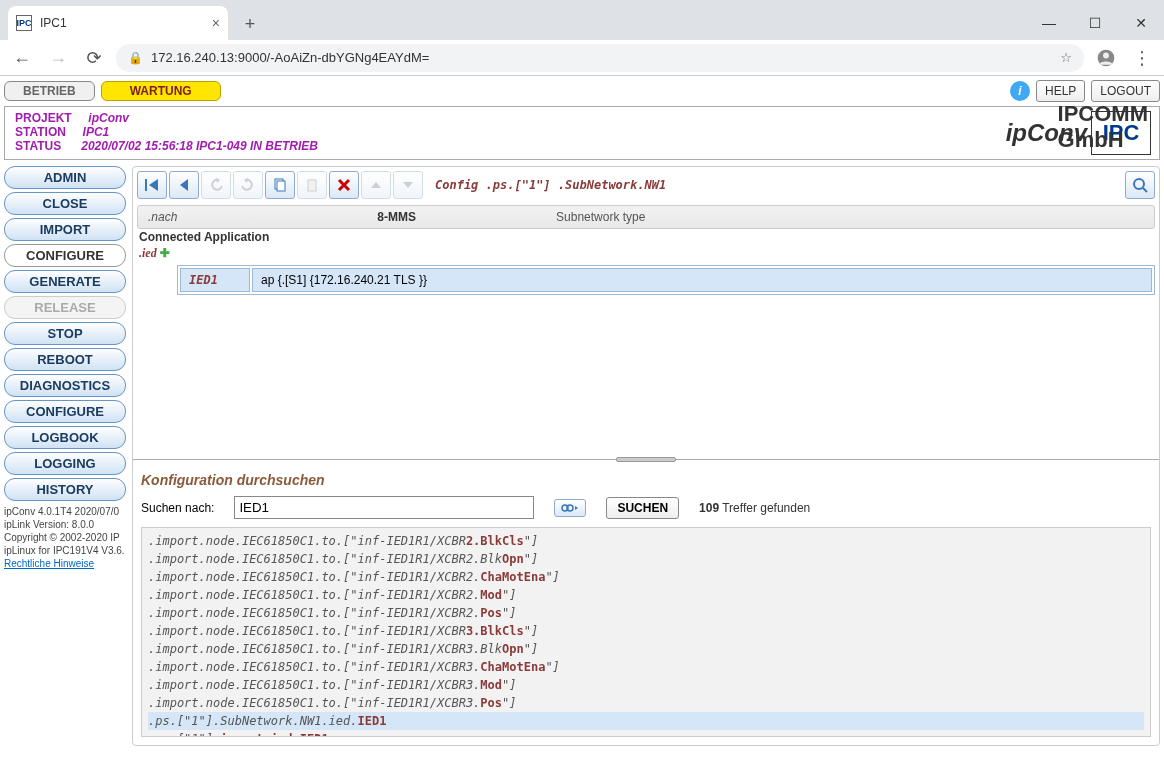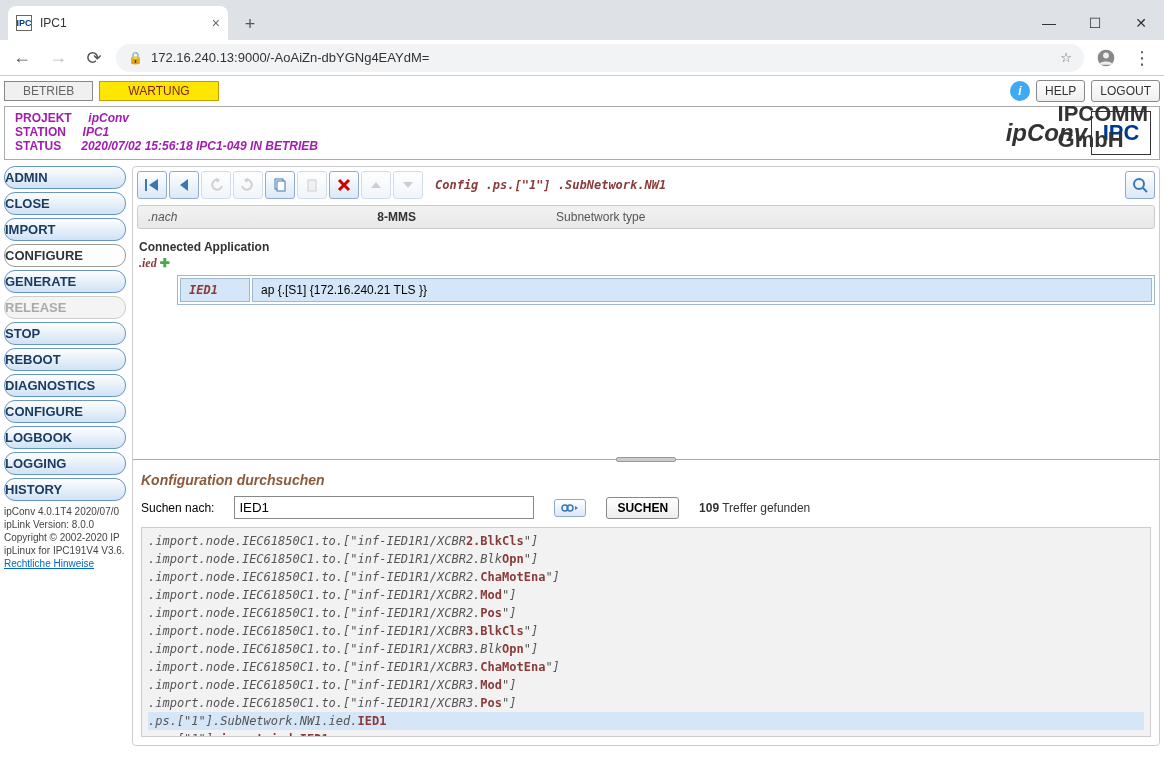--- a/index.html
+++ b/index.html
@@ -9,50 +9,50 @@
   .tab { background: #fff; border-radius: 8px 8px 0 0; height: 34px; width: 220px; margin-left: 8px; display: flex; align-items: center; padding: 0 8px; gap: 8px; font-size: 12px; color: #333; }
   .new-tab { width: 32px; height: 32px; display:flex; align-items:center; justify-content:center; margin-left:6px; color:#555; font-size:18px; }
   .win-controls { margin-left: auto; display:flex; height:34px; margin-top:-6px; }
   .win-controls div { width:46px; display:flex; align-items:center; justify-content:center; color:#333; font-size:14px; }
   .addr-bar { height:36px; background:#fff; display:flex; align-items:center; padding:0 8px; gap:8px; border-bottom:1px solid #ccc; }
   .nav-icon { width:28px; height:28px; display:flex; align-items:center; justify-content:center; color:#555; font-size:18px; }
   .url { flex:1; background:#f1f3f4; border-radius:14px; height:28px; display:flex; align-items:center; padding:0 12px; color:#333; font-size:13px; gap:8px; }
   
   .page { padding: 4px 4px 0 4px; }
   .topbar { display:flex; align-items:center; gap:6px; }
-  .mode-btn { border:1px solid #888; border-radius:0; padding:2px 18px; font-weight:normal; color:#666; background:#f0f0f0; cursor:pointer; }
+  .mode-btn { border:1px solid #888; border-radius:6px; padding:2px 18px; font-weight:bold; color:#666; background:#f0f0f0; cursor:pointer; }
   .mode-btn.active { background:#ffe600; border-color:#c0a000; color:#7f1d1d; padding:2px 28px; }
   .top-right { margin-left:auto; display:flex; align-items:center; gap:6px; }
   .help-btn, .logout-btn { border:1px solid #888; border-radius:3px; padding:3px 8px; background:linear-gradient(#fff,#eee); cursor:pointer; color:#333; }
   .info-icon { width:20px; height:20px; border-radius:50%; background:#3fa9f5; color:#fff; display:flex; align-items:center; justify-content:center; font-weight:bold; font-style:italic; }
   .header-block { border:1px solid #aaa; display:flex; margin-top:4px; }
   .meta { padding:4px 10px; font-size:12px; color:#a21caf; flex:1;font-weight:bold; }
   .meta b { font-style:italic; }
   .logo-area { display:flex; align-items:center; padding:4px 8px; gap:4px; }
   .ipconv-text { font-size:24px; font-style:italic; font-weight:bold; color:#333; }
   .logo-box { width:60px; height:44px; border:1px solid #333; display:flex; align-items:center; justify-content:center; font-weight:bold; color:#003a8c; position:relative; }
   .logo-box span { font-size:22px; }
   .logo-sub { position:absolute; bottom:1px; right:2px; font-size:6px; color:#333; }
   .body { display:flex; gap:6px; margin-top:6px; }
   .sidebar { width:122px; }
-  .side-btn { border:1px solid #6695c7; border-radius:11px; background:linear-gradient(#fefefe,#d0e2f5); text-align:left; padding:3px 0; margin-bottom:3px; font-size:13px; font-weight:bold; color:#1b3c60; cursor:pointer; }
+  .side-btn { border:1px solid #6695c7; border-radius:11px; background:linear-gradient(#fefefe,#d0e2f5); text-align:center; padding:3px 0; margin-bottom:3px; font-size:13px; font-weight:bold; color:#1b3c60; cursor:pointer; }
   .side-btn.plain { background:#fff; border:1px solid #999; color:#333; }
   .side-btn.disabled { color:#aaa; background:#f4f4f4; border-color:#ccc; }
   .ver-info { font-size:10px; color:#444; margin-top:4px; line-height:1.3; }
   .ver-info a { color:#06c; text-decoration:underline; }
   .main { flex:1; border:1px solid #ccc; border-radius:4px; padding:4px; display:flex; flex-direction:column; height:580px; }
   .toolbar { display:flex; align-items:center; gap:2px; }
   .tbtn { width:30px; height:28px; border:1px solid #8faacd; border-radius:3px; background:linear-gradient(#fff,#dbe8f7); display:flex; align-items:center; justify-content:center; cursor:pointer; }
   .tbtn.dis { opacity:.4; }
   .breadcrumb { margin-left:10px; font-style:italic; color:#8b3a3a; font-family:"Consolas",monospace; font-size:12px; font-weight:bold; }
   .toolbar .search { margin-left:auto; }
   .type-row { display:flex; background:linear-gradient(#f2f2f2,#e8e8e8); border:1px solid #ccc; border-radius:3px; padding:4px 10px; margin-top:6px; font-style:italic; color:#555; }
   .type-row .val { margin-left:200px; font-style:normal; font-weight:bold; color:#333; }
   .type-row .desc { margin-left:140px; font-style:normal; color:#555; }
-  .section-title { font-weight:bold; margin:11px 0 2px 2px; color:#333; }
+  .section-title { font-weight:bold; margin:1px 0 2px 2px; color:#333; }
   .ied-row { color:#8b3a3a; font-style:italic; font-family:Liberation Serif, serif; font-weight:bold; margin-left:2px; }
   .plus { color:#4a4; font-style:normal; font-weight:bold; }
   .ied-table { border:1px solid #9db8d1; margin:4px 0 0 40px; }
   .ied-table td { border:1px solid #9db8d1; padding:4px 8px; }
   .ied-table .sel { background:#d4e6f7; }
   .ied-name { color:#8b3a3a; font-family:"Consolas",monospace; font-weight:bold; font-style:italic; }
   .splitter { height:1px; background:#aaa; margin:8px -4px 0 -4px; }
   .splitter-handle { width:60px; height:5px; background:#ccc; border:1px solid #999; border-radius:2px; margin:-3px auto 6px auto; }
   .search-title { font-weight:bold; font-style:italic; color:#8b5a3a; margin:4px 0 8px 4px; font-size:14px; }
   .search-row { display:flex; align-items:center; gap:20px; margin:0 4px; }

